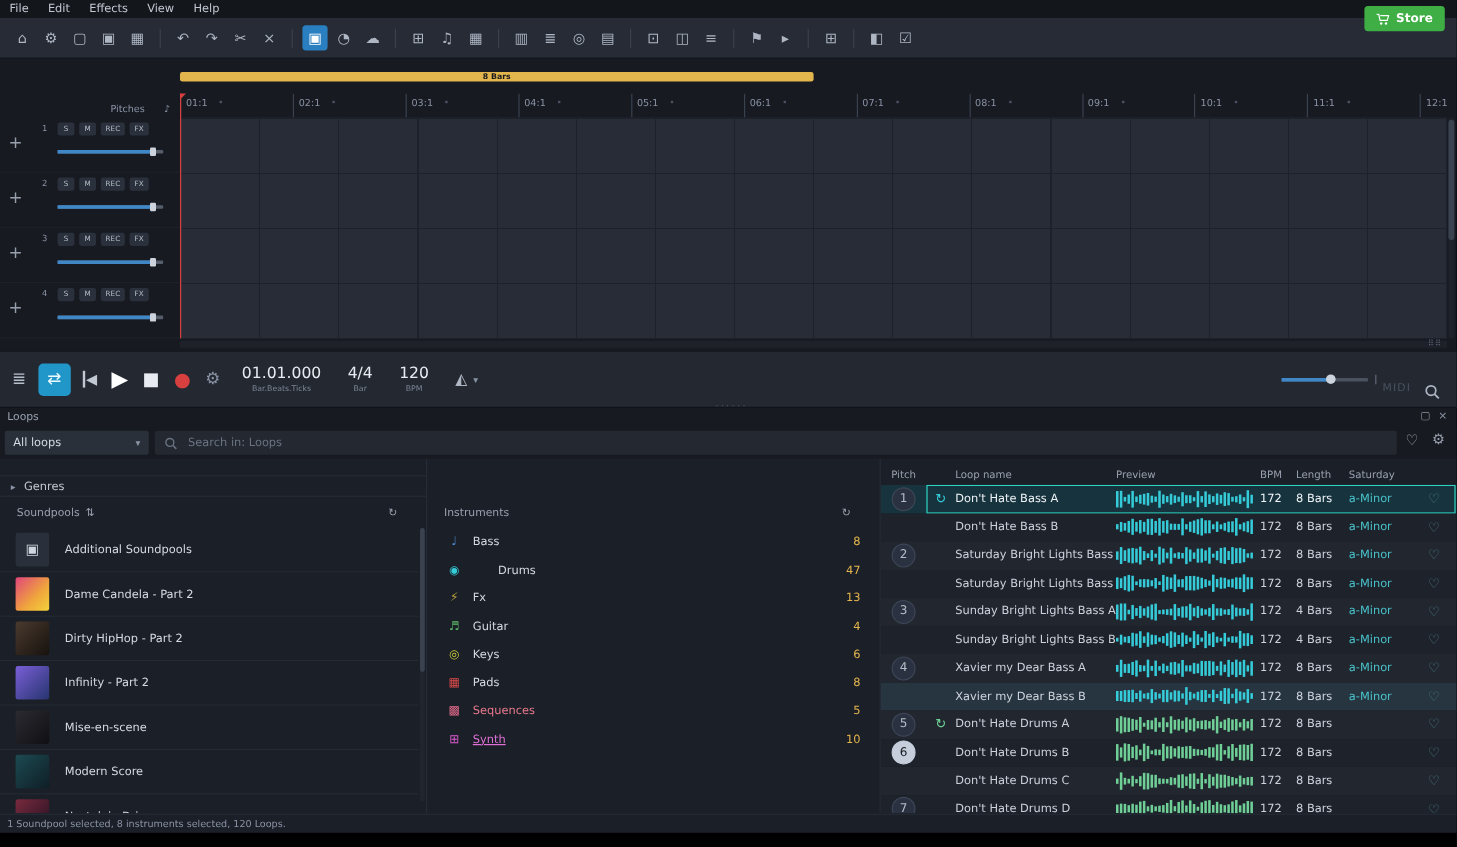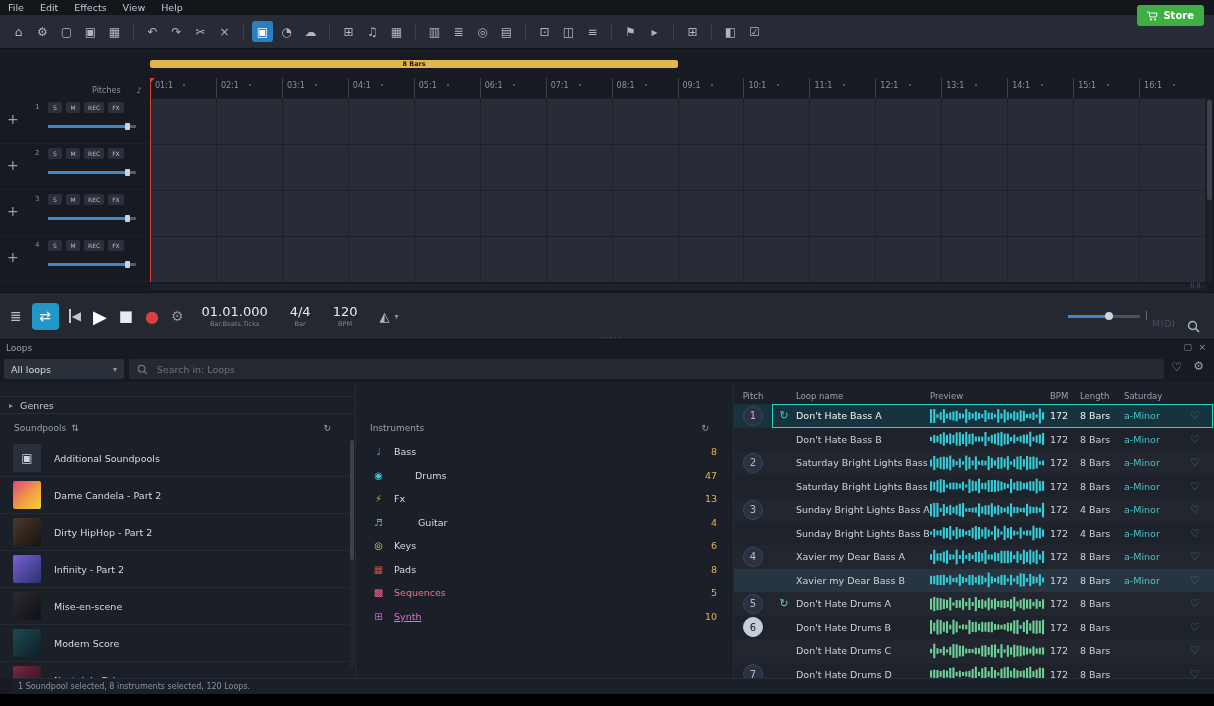--- a/index.html
+++ b/index.html
@@ -15,21 +15,21 @@
   .tbicon{width:21px;height:21px;display:flex;align-items:center;justify-content:center;color:#aeb6c4;
           font-size:12px;border-radius:3px;flex:none;}
   .tbicon.active{background:#2a7fc0;color:#fff;}
   .tbicon.sep{width:1px;height:16px;background:#3a414d;margin:0 5px;border-radius:0;}
   .store-btn{position:absolute;right:10px;top:5px;height:21px;background:#3fae44;border-radius:3px;color:#fff;
              font-size:10px;display:flex;align-items:center;gap:5px;padding:0 10px;font-weight:bold;}
   
   .ruler-zone{position:absolute;top:49px;left:0;right:0;height:49px;background:#171a21;}
   .loopbar{position:absolute;left:150px;top:11px;width:528px;height:8px;background:#e3b54d;border-radius:2px;
            font-size:6.5px;color:#17191e;display:flex;align-items:center;justify-content:center;font-weight:bold;}
-  .ruler{position:absolute;left:150px;top:29px;width:1056px;height:20px;display:flex;color:#8a93a5;font-size:8px;overflow:hidden;}
+  .ruler{position:absolute;left:150px;top:29px;width:1056px;height:20px;display:flex;color:#8a93a5;font-size:8px;overflow:hidden;gap:28px;}
   .tick{width:65.94px;flex:none;border-left:1px solid #39414f;padding:3px 0 0 4px;position:relative;box-sizing:border-box;}
   .tick::after{content:"";position:absolute;left:50%;top:6px;width:2px;height:2px;background:#4a5262;}
   .pitches-label{position:absolute;left:92px;top:37px;font-size:8px;color:#8a93a5;display:flex;gap:16px;align-items:center;}
   
   .tracks{position:absolute;top:98px;left:0;right:0;height:184px;}
   .grid{position:absolute;left:150px;top:0;width:1056px;height:184px;background-color:#272c36;
         background-image:repeating-linear-gradient(90deg,#1d212a 0 1px,transparent 1px 65.94px),
                          repeating-linear-gradient(180deg,#1d212a 0 1px,transparent 1px 46px);}
   .playhead{position:absolute;left:150px;top:78px;width:1px;height:204px;background:#d84040;z-index:5;}
   .playmark{position:absolute;left:150px;top:78px;width:0;height:0;border-top:5px solid #d84040;border-right:5px solid transparent;z-index:6;}
@@ -121,21 +121,21 @@
                          pointer-events:none;box-sizing:border-box;}
   .pitchc{width:20px;height:20px;border-radius:50%;background:#2a3140;border:1px solid #3d4656;color:#b6bdc9;
           font-size:10px;display:flex;align-items:center;justify-content:center;margin:0 auto;box-sizing:border-box;}
   .pitchc.active{background:#c6cedb;color:#171a21;border-color:#c6cedb;}
   .loop-ic{font-size:11px;text-align:center;}
   .lname{white-space:nowrap;overflow:hidden;}
   .wave{height:16px;line-height:0;}
   .harm{color:#49c2c9;}
   .heart{color:#4d7d85;font-size:11px;text-align:center;}
   
-  .statusbar{position:absolute;bottom:12px;left:12px;right:0;height:16px;background:#1b1f27;border-top:1px solid #262c36;
+  .statusbar{position:absolute;bottom:12px;left:0;right:0;height:16px;background:#1b1f27;border-top:1px solid #262c36;
              font-size:8px;color:#8a93a5;padding:3px 6px;box-sizing:border-box;}
   .bottom-strip{position:absolute;bottom:0;left:0;right:0;height:12px;background:#000;}
   .split-grip{position:absolute;top:334px;left:596px;color:#4a5262;font-size:8px;letter-spacing:2px;}
   svg{display:inline-block;vertical-align:middle;}
 </style>
 </head>
 <body>
 
 <div id="app">
 
@@ -415,21 +415,21 @@
             <span class="inst-name" style="color: rgb(213, 218, 226); padding-left: 21px;">Drums</span>
             <span class="inst-count">47</span>
           </div>
           <div class="inst-item">
             <span class="inst-icon" style="color: rgb(185, 163, 60);">⚡</span>
             <span class="inst-name" style="color: rgb(213, 218, 226);">Fx</span>
             <span class="inst-count">13</span>
           </div>
           <div class="inst-item">
             <span class="inst-icon" style="color: rgb(95, 191, 106);">♬</span>
-            <span class="inst-name" style="color: rgb(213, 218, 226); margin-left: 24px;">Guitar</span>
+            <span class="inst-name" style="color: rgb(213, 218, 226);">Guitar</span>
             <span class="inst-count">4</span>
           </div>
           <div class="inst-item">
             <span class="inst-icon" style="color: rgb(207, 210, 60);">◎</span>
             <span class="inst-name" style="color: rgb(213, 218, 226);">Keys</span>
             <span class="inst-count">6</span>
           </div>
           <div class="inst-item">
             <span class="inst-icon" style="color: rgb(216, 74, 74);">▦</span>
             <span class="inst-name" style="color: rgb(213, 218, 226);">Pads</span>

